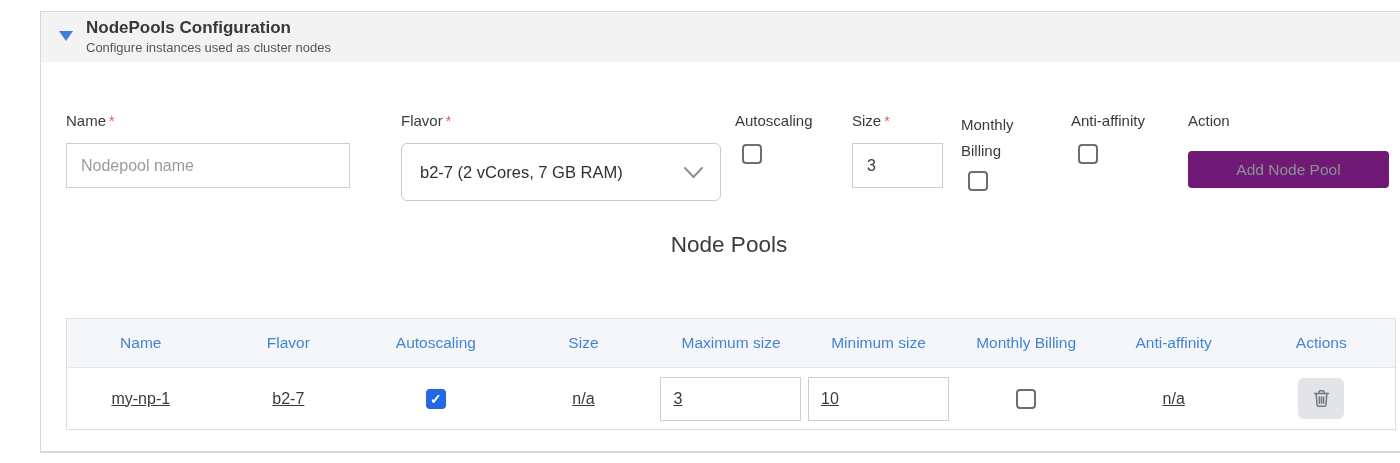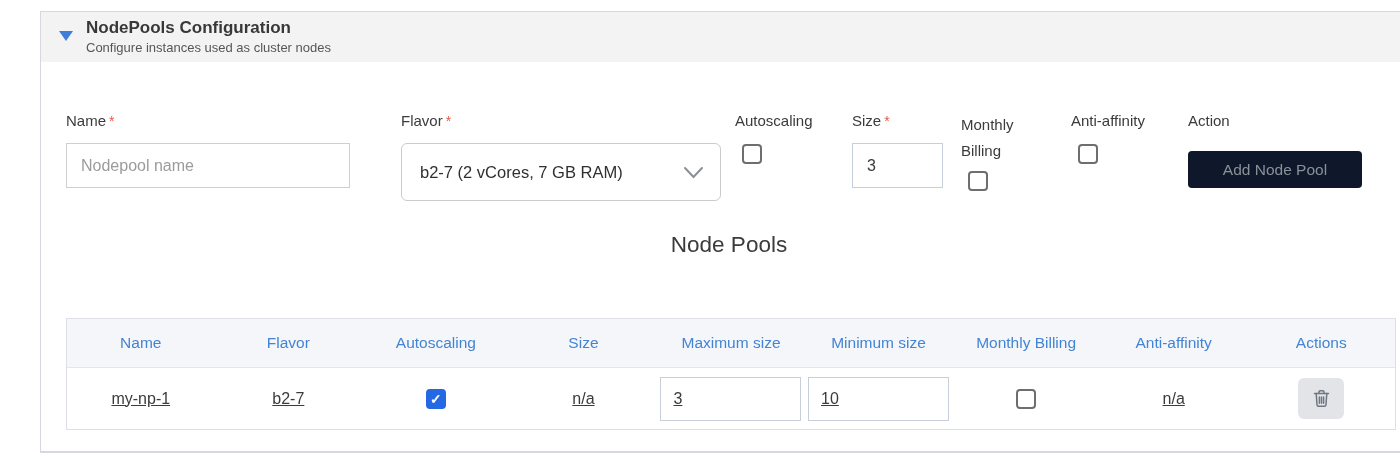--- a/index.html
+++ b/index.html
@@ -41,22 +41,22 @@
                     border:2px solid #6e6e6e; border-radius:4px; background:#fff; cursor:pointer; }
   .checkbox input:checked { background:#2468e4; border-color:#2468e4; }
   .check-glyph { position:absolute; inset:0; display:none; color:#fff; font-size:14px; font-weight:bold;
                  line-height:20px; text-align:center; pointer-events:none; }
   .checkbox input:checked ~ .check-glyph { display:block; }
 
   .cb-autoscaling { position:absolute; left:701px; top:132px; }
   .cb-monthly     { position:absolute; left:927px; top:159px; }
   .cb-anti        { position:absolute; left:1037px; top:132px; }
 
-  .add-btn { position:absolute; left:1147px; top:139px; width:174px; height:37px; border:none;
-             background:#0f172a; color:#8a9198; font-size:15.5px; font-family:"Liberation Sans",sans-serif;
+  .add-btn { position:absolute; left:1147px; top:139px; width:201px; height:37px; border:none;
+             background:#701a75; color:#8a9198; font-size:15.5px; font-family:"Liberation Sans",sans-serif;
              border-radius:4px; }
 
   .section-title { position:absolute; left:0; right:0; top:220px; text-align:center;
                    font-size:22.5px; color:#3b3b3b; }
 
   
   .np-table { position:absolute; left:25px; top:306px; width:1330px; border:1px solid #dde0e7; background:#fff; }
   .t-row { display:grid; grid-template-columns:repeat(9, 1fr); align-items:center; }
   .t-head { height:49px; background:#f4f6fa; border-bottom:1px solid #e3e6ec; }
   .t-head .th { text-align:center; font-size:15.5px; color:#4384d4; }

